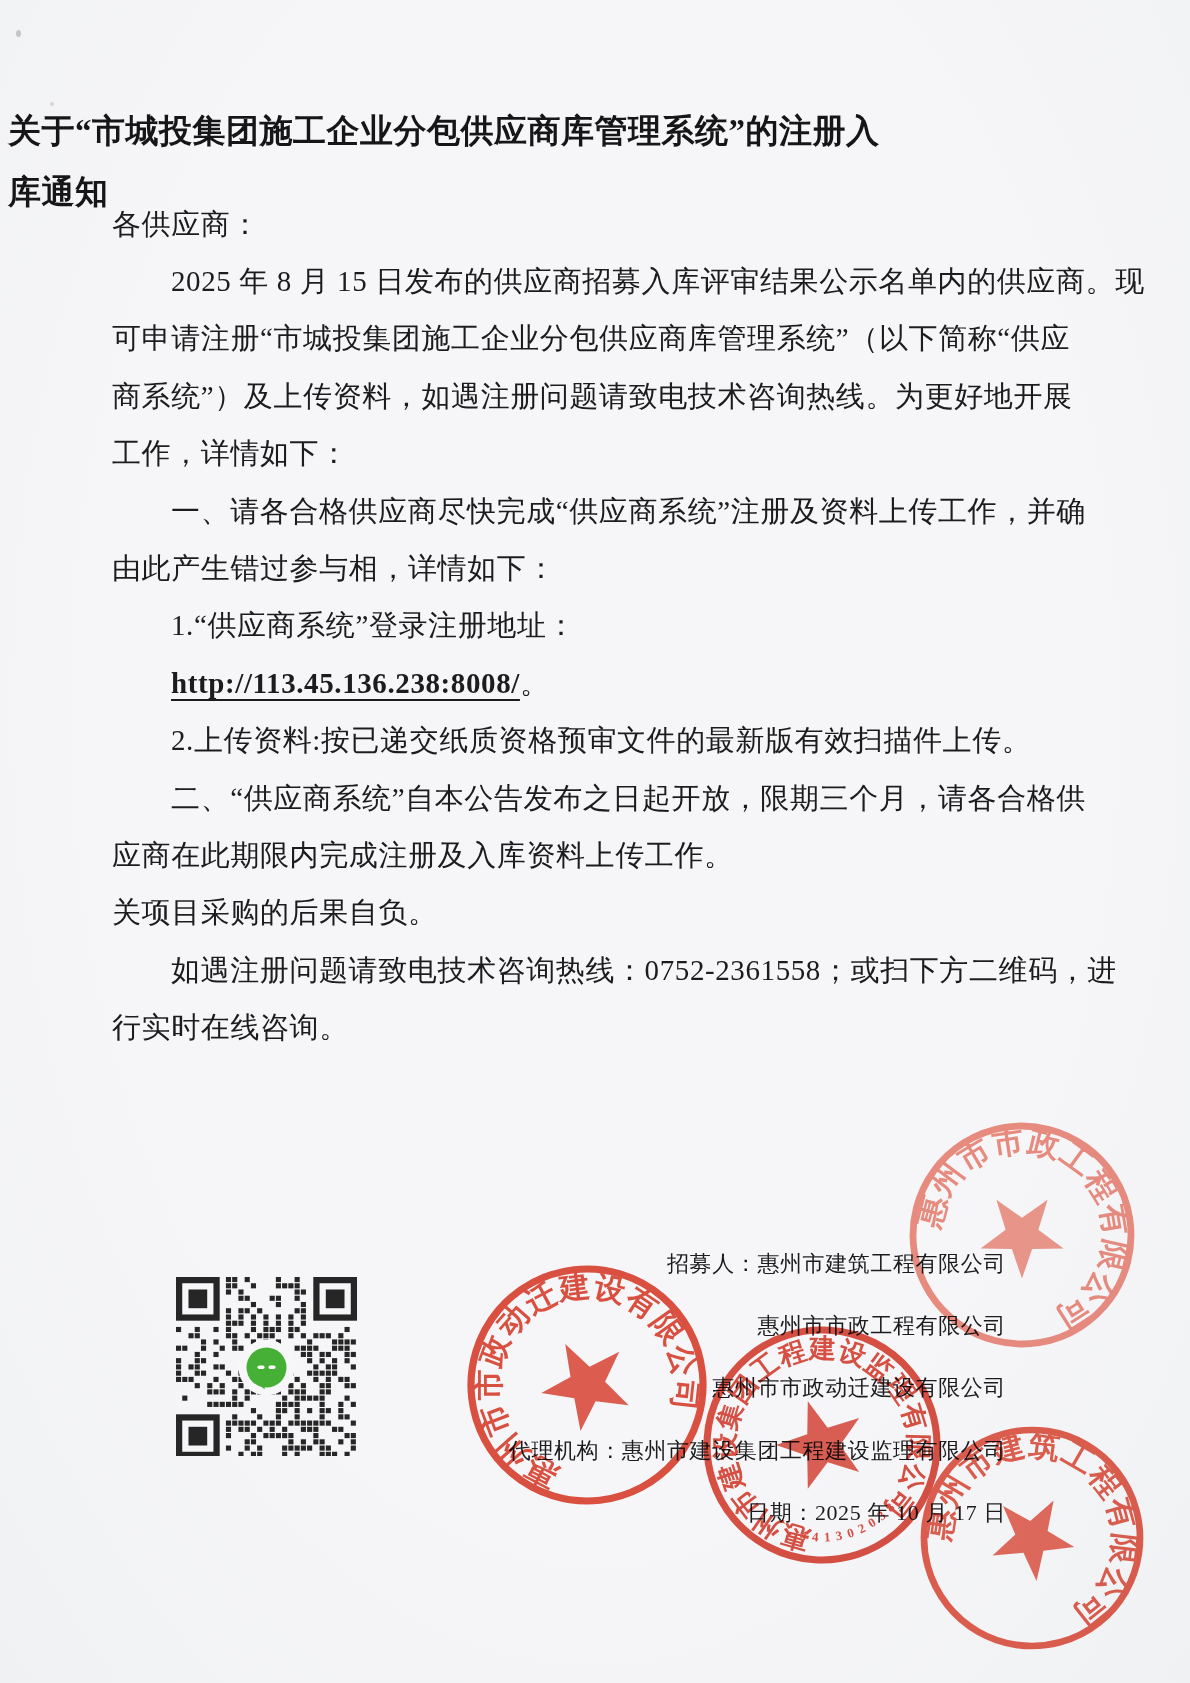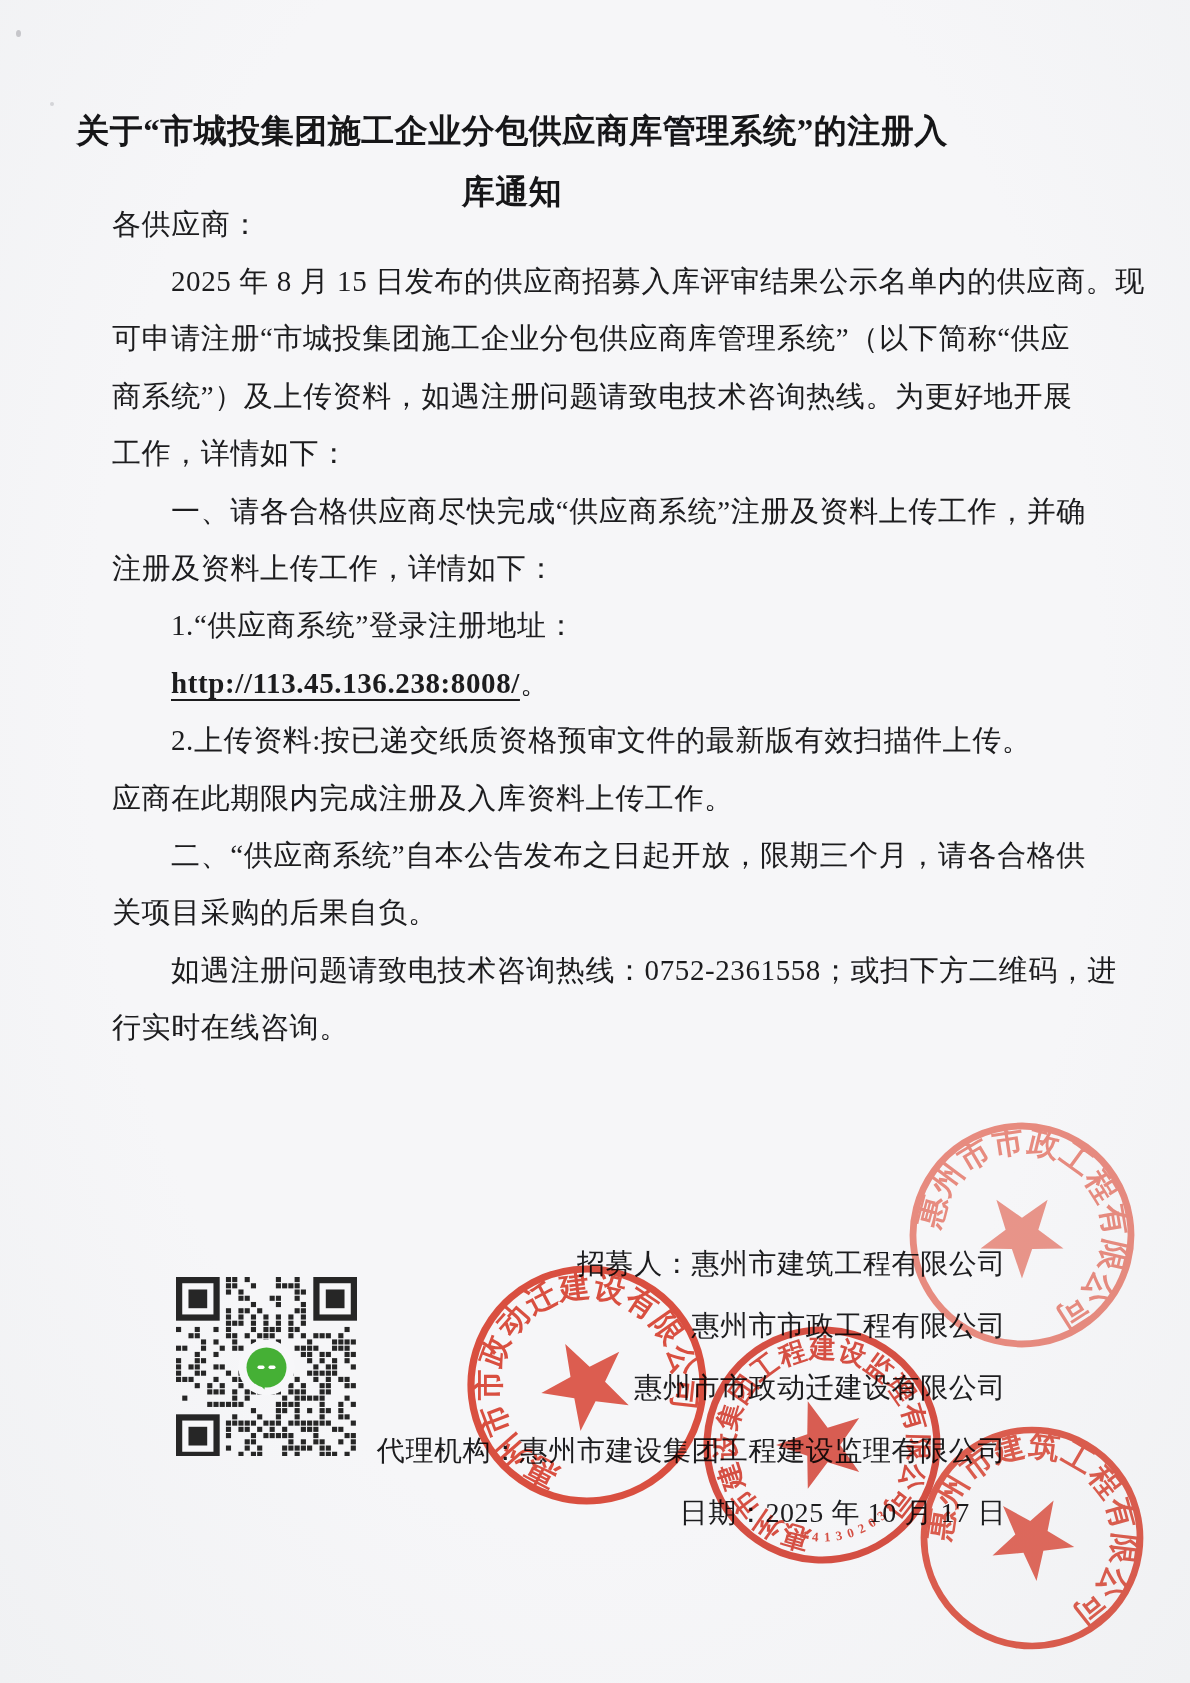--- a/index.html
+++ b/index.html
@@ -7,39 +7,39 @@
     width:1190px;height:1683px;
     font-family:"Liberation Serif","DejaVu Serif",serif;
     background:#e8e9eb;
   }
   .page{
     position:relative;width:1190px;height:1683px;overflow:hidden;
     background:radial-gradient(ellipse at 50% 42%, #f6f6f8 60%, #f0f1f3 100%);
     color:#1d1d1f;
   }
   .title{
-    position:absolute;top:101px;left:16px;width:992px;
-    text-align:center;font-size:33px;font-weight:700;line-height:61px;
+    position:absolute;top:101px;left:8px;width:992px;
+    text-align:left;font-size:33px;font-weight:700;line-height:61px;
     letter-spacing:0.5px;color:#161618;
   }
   .body-block{
     position:absolute;top:196px;left:112px;width:978px;
     font-size:29px;color:#1c1c1e;letter-spacing:0.6px;
   }
   .body-line{height:57.4px;display:flex;align-items:center;white-space:nowrap;}
   .body-line.indent{padding-left:59px;}
   .u{
     text-decoration:underline;
     text-decoration-thickness:2px;
     text-underline-offset:6px;
     font-weight:bold;
   }
   .signature{
     position:absolute;top:1233px;right:184px;text-align:right;
-    font-size:28px;color:#1c1c1e;letter-spacing:0.6px;
+    font-size:22px;color:#1c1c1e;letter-spacing:0.6px;
   }
   .sig-line{height:62.2px;display:flex;align-items:center;justify-content:flex-end;white-space:nowrap;}
   #qr{position:absolute;left:176px;top:1277px;}
   .stamp{
     position:absolute;mix-blend-mode:multiply;opacity:0.88;
     pointer-events:none;
   }
   .stamp svg{overflow:visible;}
   .stamp text{font-family:"Liberation Serif","DejaVu Serif",serif;font-weight:700;}
   .speck{position:absolute;border-radius:50%;background:#9a9aa0;opacity:.5;}
@@ -69,37 +69,37 @@
       <div class="body-line">
         <span>商系统”）及上传资料，如遇注册问题请致电技术咨询热线。为更好地开展</span>
       </div>
       <div class="body-line">
         <span>工作，详情如下：</span>
       </div>
       <div class="body-line indent">
         <span>一、请各合格供应商尽快完成“供应商系统”注册及资料上传工作，并确</span>
       </div>
       <div class="body-line">
-        <span>注册及资料上传工作，详情如下：</span>
+        <span>由此产生错过参与相，详情如下：</span>
       </div>
       <div class="body-line indent">
         <span>1.“供应商系统”登录注册地址：</span>
       </div>
       <div class="body-line indent">
         <span class="u">http://113.45.136.238:8008/</span>
         <span>。</span>
       </div>
       <div class="body-line indent">
         <span>2.上传资料:按已递交纸质资格预审文件的最新版有效扫描件上传。</span>
       </div>
+      <div class="body-line indent">
+        <span>二、“供应商系统”自本公告发布之日起开放，限期三个月，请各合格供</span>
+      </div>
       <div class="body-line">
         <span>应商在此期限内完成注册及入库资料上传工作。</span>
-      </div>
-      <div class="body-line indent">
-        <span>二、“供应商系统”自本公告发布之日起开放，限期三个月，请各合格供</span>
       </div>
       <div class="body-line">
         <span>关项目采购的后果自负。</span>
       </div>
       <div class="body-line indent">
         <span>如遇注册问题请致电技术咨询热线：0752-2361558；或扫下方二维码，进</span>
       </div>
       <div class="body-line">
         <span>行实时在线咨询。</span>
       </div>

